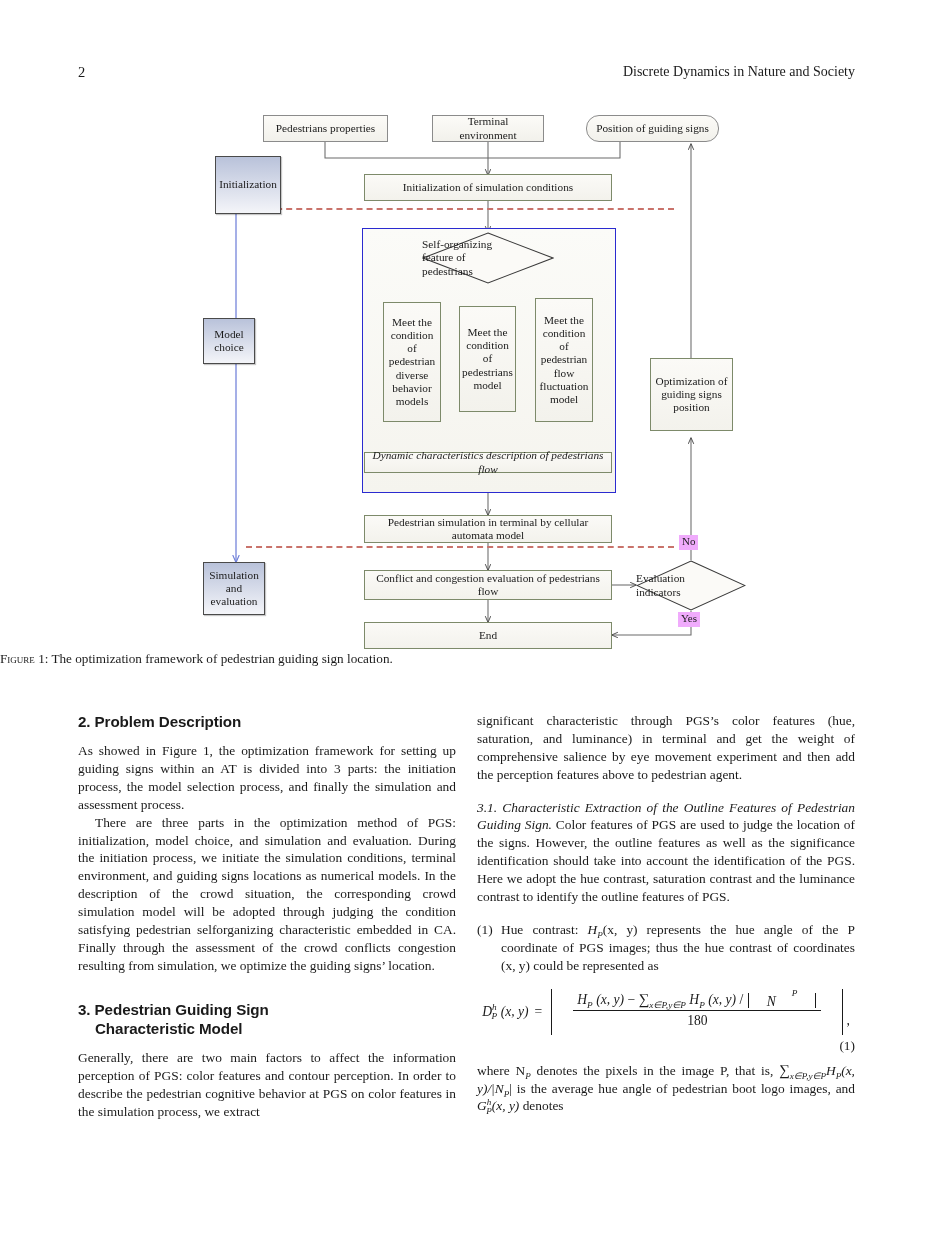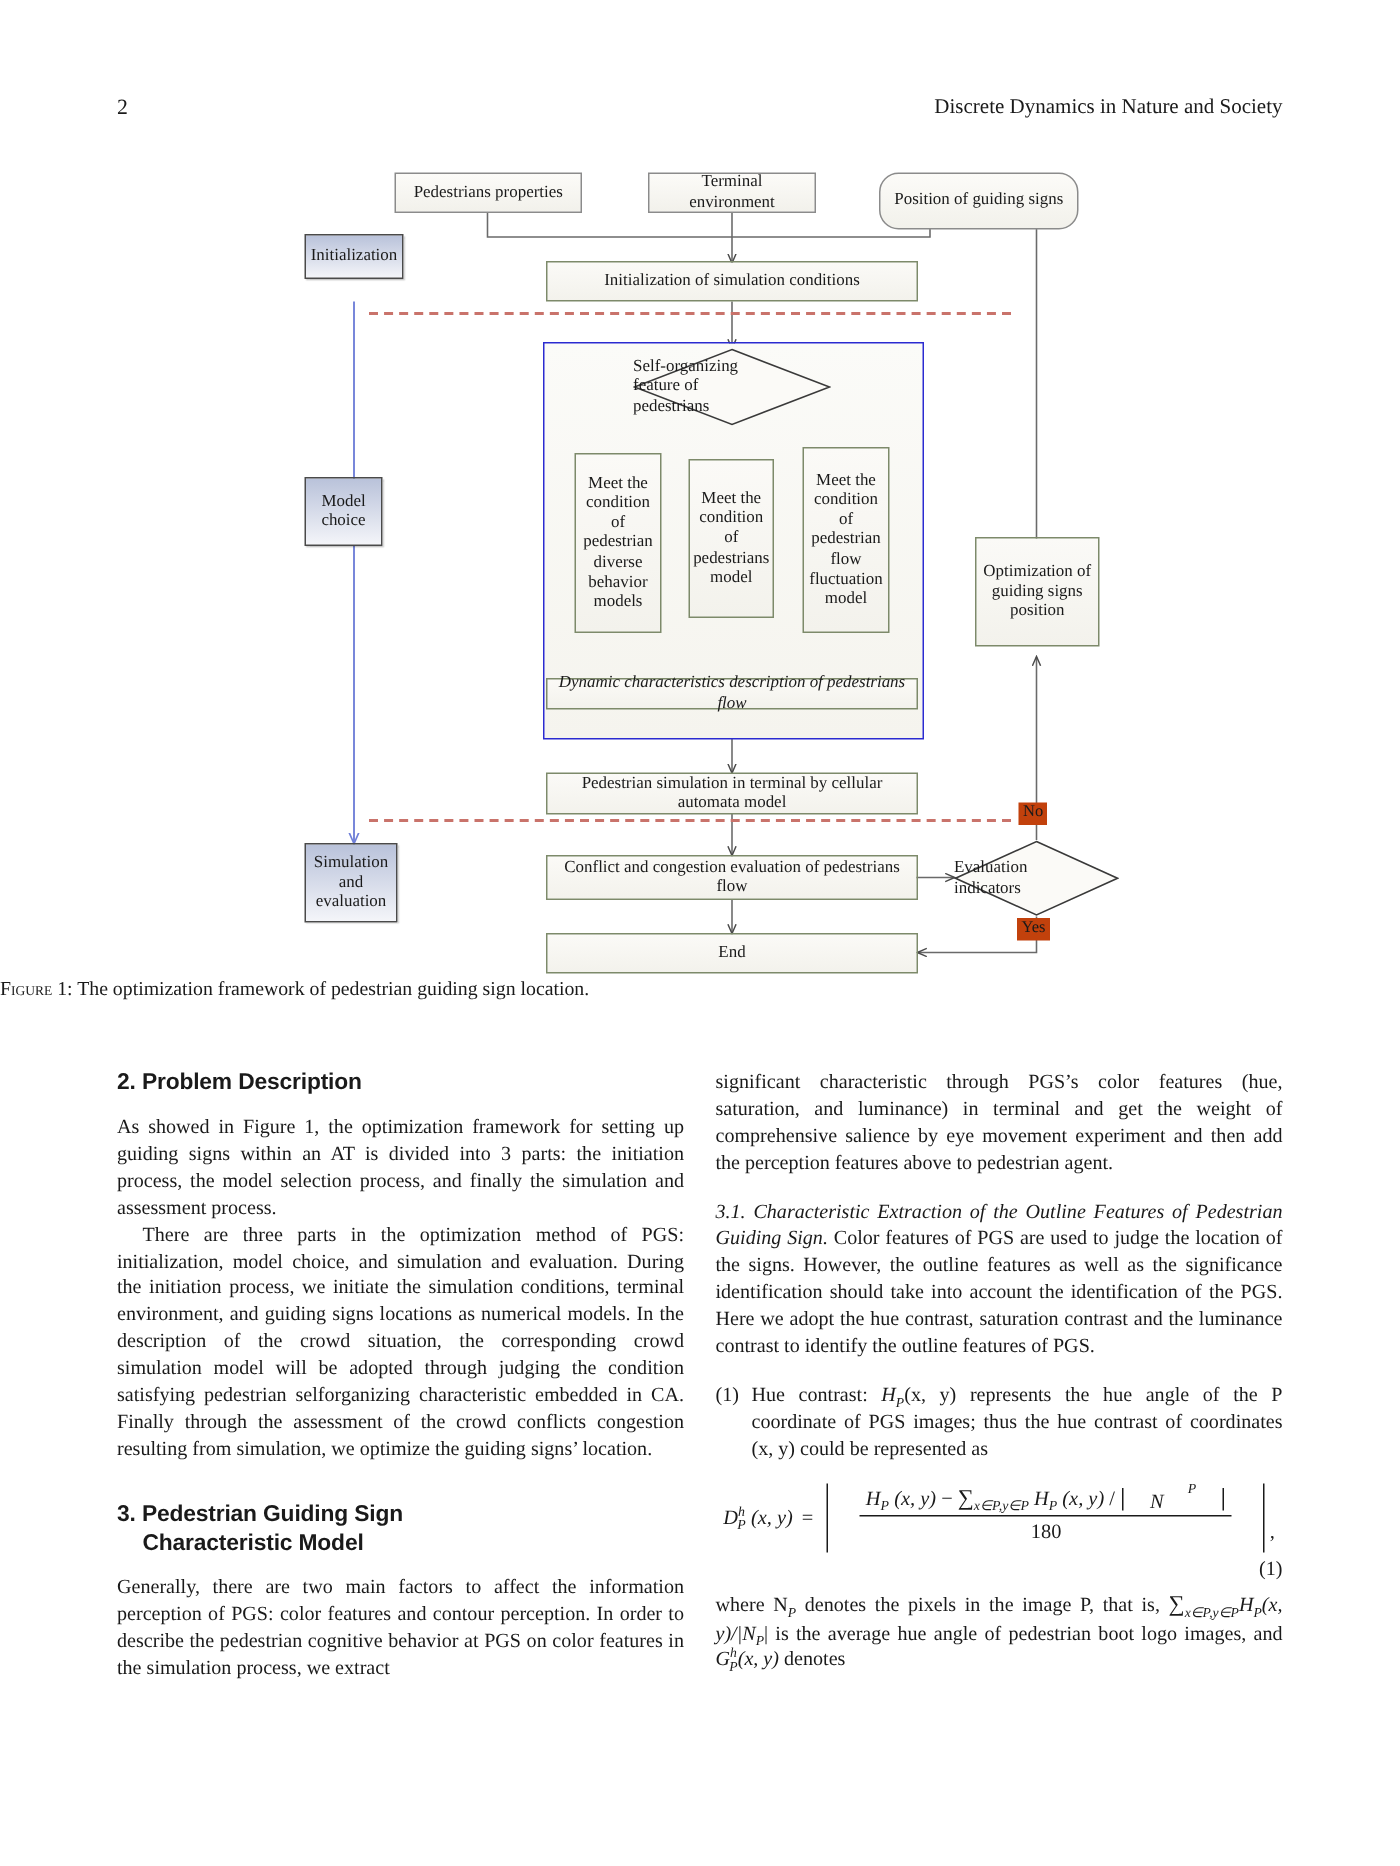--- a/index.html
+++ b/index.html
@@ -101,21 +101,21 @@
 
   .dashline {
     position: absolute;
     height: 0;
     border-top: 2.1px dashed #c9736b;
   }
 
   .lbl {
     position: absolute;
     font-size: 11px;
-    background: #c2410c;
+    background: #f0abfc;
     padding: 0px 3px 1px 3px;
     line-height: 1.25;
   }
 
   svg.wires {
     position: absolute;
     left: 0; top: 0;
     width: 933px;
     height: 580px;
     pointer-events: none;
@@ -285,25 +285,25 @@
     <div class="dashline" style="left:246px; top:108px; width:428px;"></div>
     <div class="dashline" style="left:246px; top:446px; width:428px;"></div>
 
     <div class="node gray" style="left:263px; top:15px; width:125px; height:27px;">
       <span>Pedestrians properties</span>
     </div>
     <div class="node gray" style="left:432px; top:15px; width:112px; height:27px; flex-direction:column; line-height:1.18;">
       <span>Terminal</span>
       <span>environment</span>
     </div>
-    <div class="node gray" style="left:586px; top:15px; width:133px; height:38px;border-radius:13px;">
+    <div class="node gray" style="left:586px; top:15px; width:133px; height:27px;border-radius:13px;">
       <span>Position of guiding signs</span>
     </div>
 
-    <div class="node phase" style="left:203px; top:56px; width:66px; height:30px;">
+    <div class="node phase" style="left:215px; top:56px; width:66px; height:58px;">
       <span>Initialization</span>
     </div>
     <div class="node phase" style="left:203px; top:218px; width:52px; height:46px; flex-direction:column;">
       <span>Model</span>
       <span>choice</span>
     </div>
     <div class="node phase" style="left:203px; top:462px; width:62px; height:53px; flex-direction:column;">
       <span>Simulation</span>
       <span>and</span>
       <span>evaluation</span>

